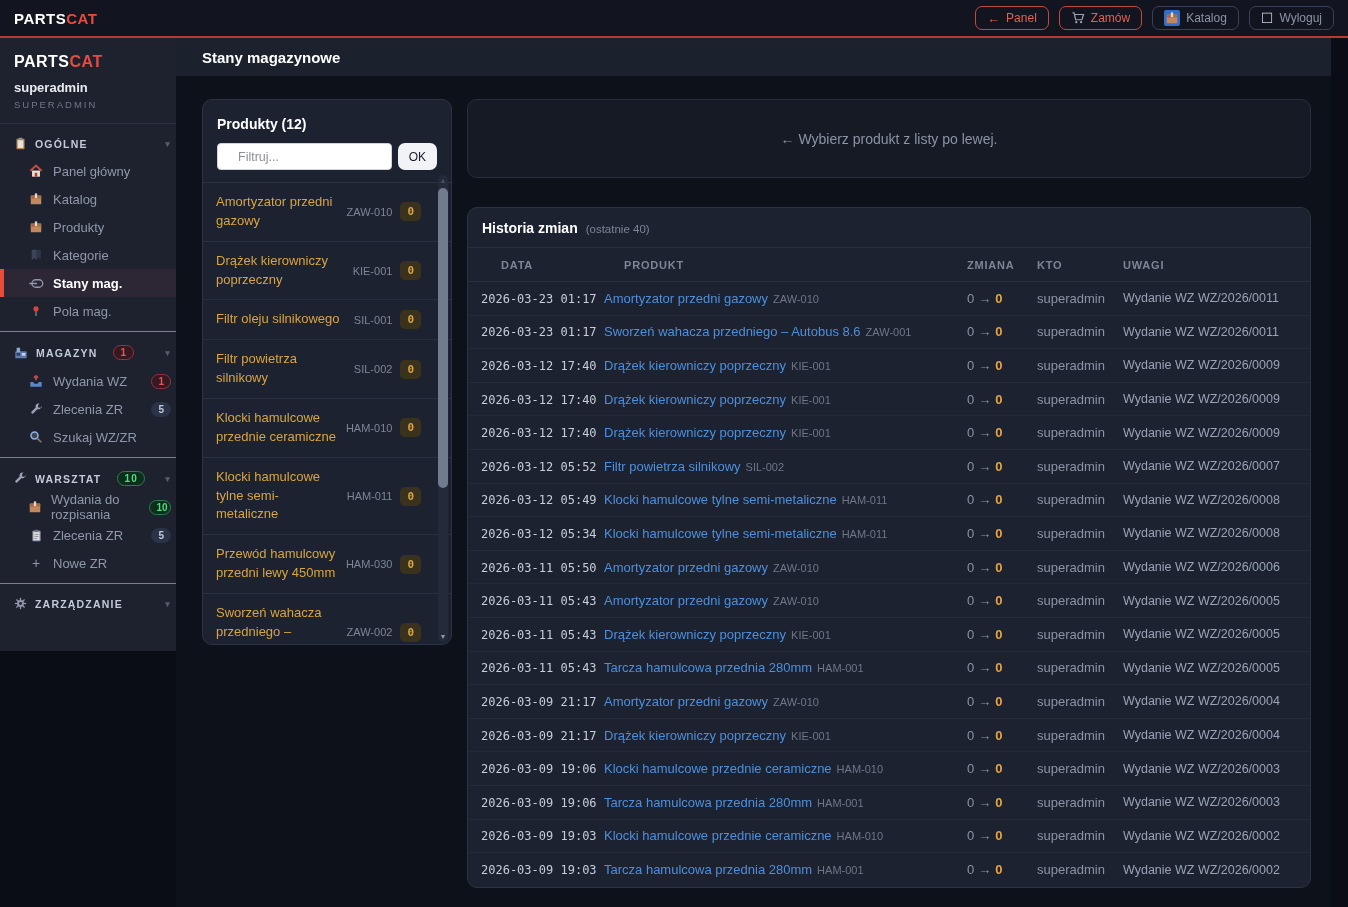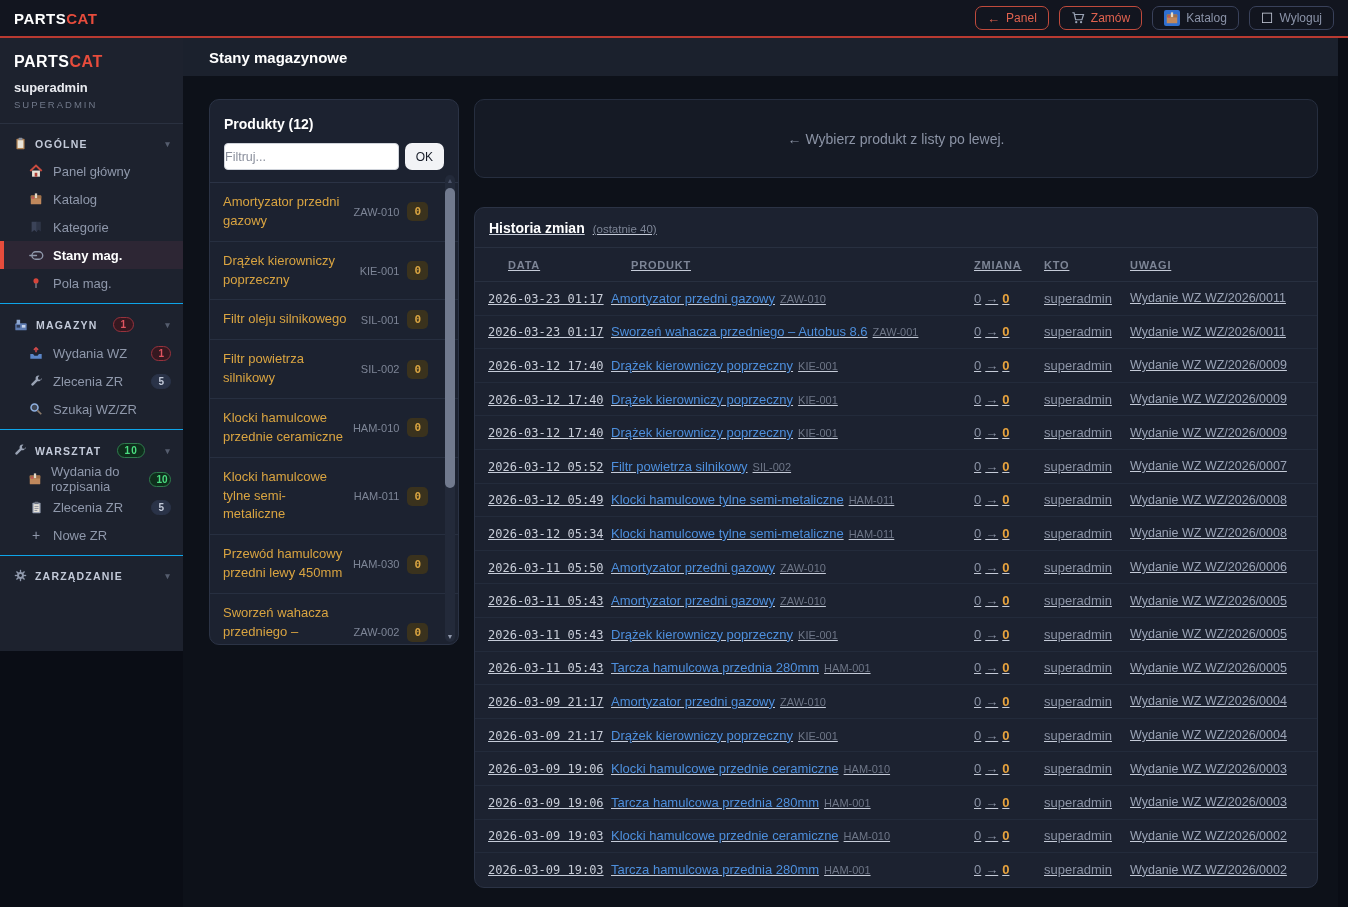--- a/index.html
+++ b/index.html
@@ -66,37 +66,37 @@
     color:#ffffff; font-weight:bold;
   }
   .badge { margin-left:auto; font-size:10px; font-weight:bold; border-radius:999px;
     padding:1px 6px; min-width:18px; text-align:center; }
   .badge.inline { margin-left:8px; }
   .badge-red   { background:#351820; border:1px solid #98323d; color:#e05560; }
   .badge-dark  { background:#2a3348; border:1px solid #2a3348; color:#c3cad9; }
   .badge-green { background:#0f2d1c; border:1px solid #2f7d4e; color:#4ade80; }
 
   
-  .main { position:absolute; left:183px; top:38px; width:1155px; height:869px; background:#0d1119; }
+  .main { position:absolute; left:176px; top:38px; width:1155px; height:869px; background:#0d1119; }
   .main-header {
     height:38px; background:#1b212d; display:flex; align-items:center;
     padding-left:26px; color:#ffffff; font-weight:bold; font-size:15px;
   }
   .content { display:flex; gap:15px; padding:23px 20px 0 26px; }
 
   
   .products-panel {
     width:250px; height:546px; background:#1c2230; border:1px solid #2b3345;
     border-radius:10px; overflow:hidden; position:relative; flex-shrink:0;
   }
   .pp-title { padding:16px 14px 0 14px; color:#fff; font-weight:bold; font-size:14px; }
   .pp-filter { display:flex; gap:6px; padding:11px 14px 12px 14px; }
   .pp-filter input {
     flex:1; height:27px; border:1px solid #cfd3da; border-radius:4px;
-    background:#ffffff; font-size:12.5px; padding:0 0; color:#333;
+    background:#ffffff; font-size:12.5px; padding:0 20px; color:#333;
     font-family:"Liberation Sans", sans-serif; min-width:0;
   }
   .pp-filter input::placeholder { color:#8a8f9c; }
   .pp-ok {
     height:27px; padding:0 11px; background:#f2f3f6; color:#171c28;
     border:none; border-radius:7px; font-weight:normal; font-size:12px; cursor:pointer;
     font-family:"Liberation Sans", sans-serif;
   }
   .p-list { border-top:1px solid #2b3345; height:473px; overflow:hidden; position:relative; }
   .p-row {
@@ -116,21 +116,21 @@
 
   
   .right-col { flex:1; display:flex; flex-direction:column; min-width:0; }
   .hint-box {
     height:79px; border:1px solid #262e3f; border-radius:10px; background:#151a25;
     display:flex; align-items:center; justify-content:center;
     color:#8b93a5; font-size:14px;
   }
   .history-panel {
     margin-top:29px; background:#1c2230; border:1px solid #2b3345;
-    border-radius:10px; overflow:hidden;text-decoration:underline;
+    border-radius:10px; overflow:hidden;
   }
   .hp-header { padding:12px 14px 11px 14px; border-bottom:1px solid #283040;
     display:flex; align-items:baseline; gap:8px; }
   .hp-title { color:#ffffff; font-weight:bold; font-size:14px; }
   .hp-sub { color:#7d8596; font-size:11.5px; }
   .h-thead { display:flex; align-items:center; height:34px; border-bottom:1px solid #283040;
     color:#7d8596; font-size:11px; letter-spacing:.8px; font-weight:bold;padding-left:20px; }
   .h-row { display:flex; align-items:center; height:33.6px; border-bottom:1px solid #232b3b;
     font-size:13px; }
   .h-row:last-child { border-bottom:none; }
@@ -233,20 +233,31 @@
                 <rect x="2" y="4" width="12" height="3.4" fill="#a06f46"></rect>
                 <rect x="6.7" y="1.6" width="2.6" height="5.4" fill="#e3d9c8"></rect>
                 <circle cx="4.6" cy="6.6" r="1.2" fill="#d14a5e"></circle>
               </svg>
             </span>
             <span>Katalog</span>
           </div>
           <div class="sb-item">
             <span class="icon">
               <svg viewBox="0 0 16 16" width="14" height="14">
+                <rect x="2" y="4" width="12" height="10" rx="1" fill="#c0885c"></rect>
+                <rect x="2" y="4" width="12" height="3.4" fill="#a06f46"></rect>
+                <rect x="6.7" y="1.6" width="2.6" height="5.4" fill="#e3d9c8"></rect>
+                <circle cx="4.6" cy="6.6" r="1.2" fill="#d14a5e"></circle>
+              </svg>
+            </span>
+            <span>Produkty</span>
+          </div>
+          <div class="sb-item">
+            <span class="icon">
+              <svg viewBox="0 0 16 16" width="14" height="14">
                 <path d="M3 2h6v12l-3-2.5L3 14z" fill="#3b4358"></path>
                 <path d="M8.5 2h5v11l-2.5-2-2.5 2z" fill="#2e3547"></path>
               </svg>
             </span>
             <span>Kategorie</span>
           </div>
           <div class="sb-item active">
             <span class="icon">
               <svg viewBox="0 0 18 12" width="15" height="11" fill="none" stroke="#8f98ab" stroke-width="1.6">
                 <rect x="3.5" y="1.5" width="13" height="9" rx="4.5"></rect>

